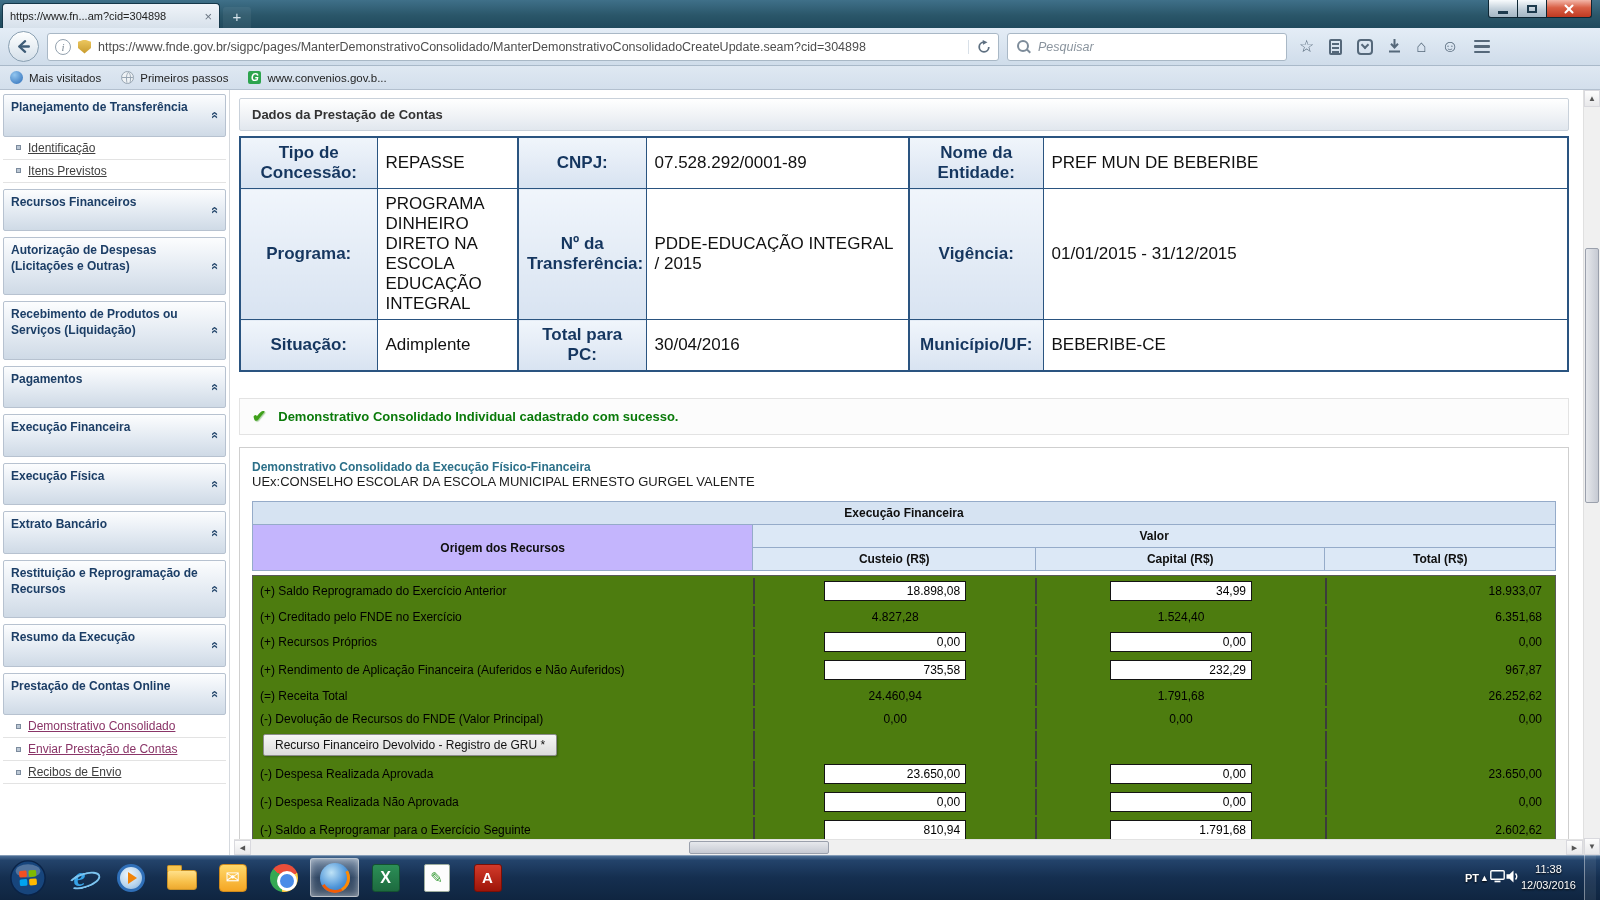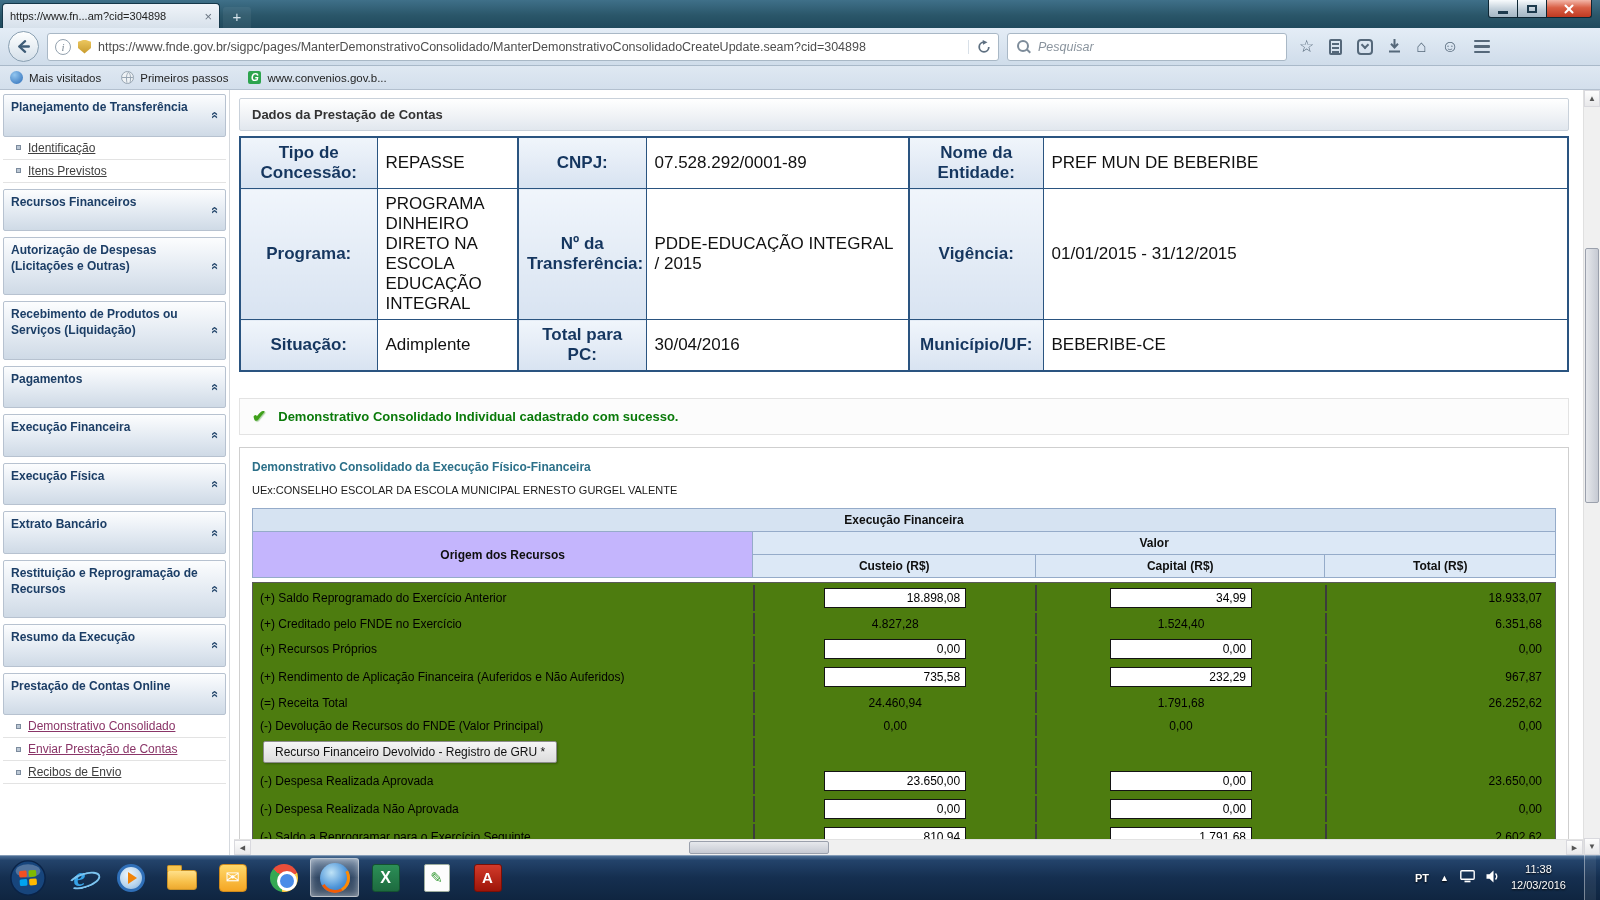--- a/index.html
+++ b/index.html
@@ -84,21 +84,21 @@
   background:linear-gradient(180deg,#ffffff,#eef1f5 60%,#e1e7ee); font-weight:bold; font-size:13px; color:#333; padding:8px 12px; }
 .info-table { border-collapse:collapse; margin:5px 14px 0 8px; width:calc(100% - 22px); table-layout:fixed; border:2px solid #2a5480; }
 .info-table td { border:1px solid #2a5480; font-size:17px; padding:5px 8px; color:#111; background:#fff; vertical-align:middle; }
 .info-table td.lbl { background:linear-gradient(180deg,#f0f5fb,#d8e3f1); color:#15365f; font-weight:bold; text-align:center; border-left:2px solid #2a5480; }
 .success { margin:26px 14px 0 8px; border:1px solid #e3e3e3; background:#fcfcfc; padding:7px 12px; display:flex; align-items:center; gap:12px; }
 .check { color:#3fa01a; font-size:17px; font-weight:bold; text-shadow:1px 1px 1px #a8cfa0; }
 .success-msg { color:#0a7a0a; font-weight:bold; font-size:13px; }
 
 .exec-box { margin:12px 14px 0 8px; border:1px solid #cfcfcf; padding:12px 12px 12px; }
 .exec-title { color:#2c7089; font-weight:bold; font-size:12px; }
-.uex { margin-top:10px; font-size:11px; color:#1c1c1c; }
+.uex { font-size:13px; color:#1c1c1c; }
 .exec-head, .exec-body { width:100%; table-layout:fixed; }
 .exec-head { border-collapse:collapse; margin-top:12px; }
 .exec-head td { border:1px solid #95abc9; text-align:center; font-weight:bold; font-size:12px; color:#0f0f0f; padding:4px 0; }
 .th-title { background:#d6e3f2; }
 .th-origem { background:#c4b5fd; }
 .th-valor, .th-sub { background:#dce8f6; }
 .exec-body { border-collapse:separate; border-spacing:0 2px; border:1px solid #5a5a5a; margin-top:4px; background:#4d7c0f; }
 .exec-body td { font-size:12px; color:#000; height:21px; vertical-align:middle; padding:1px 0; }
 .exec-body tr.r-in td { height:26px; }
 td.c-lbl { padding-left:7px; }
@@ -150,21 +150,21 @@
 .fx { width:30px; height:30px; border-radius:50%; position:relative; overflow:hidden;
   background:radial-gradient(circle at 38% 32%,#bfe3f7,#4d94d8 55%,#2b5fa8); }
 .fx::after { content:''; position:absolute; inset:-3px; border-radius:50%; border:6px solid transparent;
   border-right-color:#ff8a00; border-bottom-color:#f25c05; transform:rotate(15deg); }
 .xl { width:28px; height:28px; background:linear-gradient(180deg,#2c8f57,#1d6b3f); border:1px solid #145231;
   border-radius:3px; color:#fff; display:grid; place-items:center; font-weight:bold; font-size:16px; }
 .np { width:26px; height:28px; background:#fdfdfd; border:1px solid #9fae9f; border-radius:2px;
   display:grid; place-items:center; color:#3a9d3a; font-size:15px; }
 .pdf { width:28px; height:28px; background:linear-gradient(180deg,#d23a2a,#9e1509); border:1px solid #7a0f06;
   border-radius:3px; color:#fff; display:grid; place-items:center; font-weight:bold; font-size:15px; }
-.tray { margin-left:auto; display:flex; align-items:center; gap:11px; color:#fff; }
+.tray { margin-left:auto; display:flex; align-items:center; gap:1px; color:#fff; }
 .lang { font-size:11px; font-weight:bold; text-shadow:0 1px 2px #000; }
 .chev-up { font-size:9px; text-shadow:0 1px 2px #000; }
 .clock { text-align:center; font-size:11px; line-height:1.4; text-shadow:0 1px 2px #000; }
 .show-desktop { width:12px; height:45px; border-left:1px solid rgba(255,255,255,0.4); background:rgba(255,255,255,0.07); margin-left:7px; }
 </style>
 </head>
 <body>
 
 <div class="stage">
 

